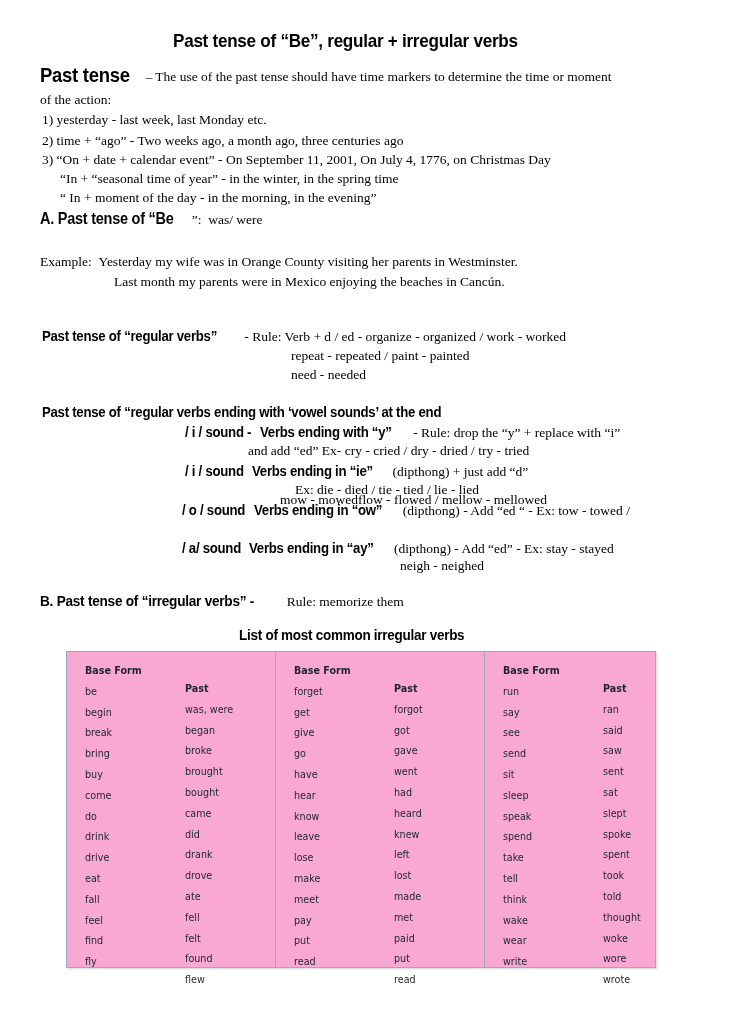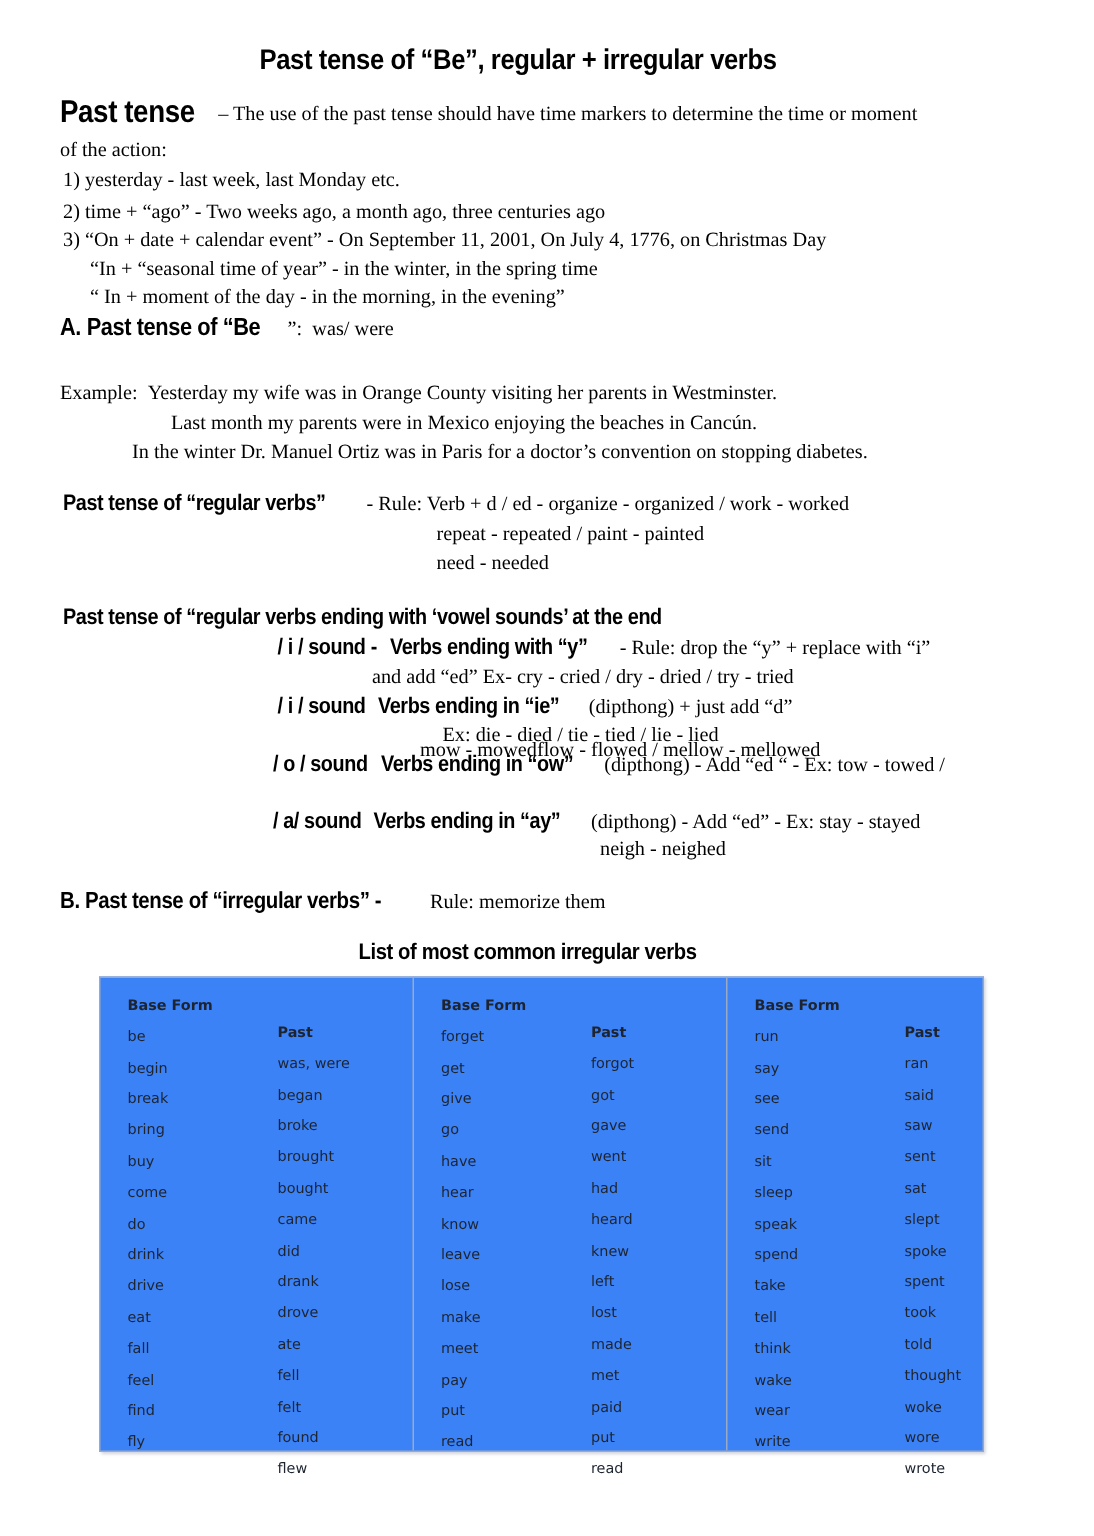--- a/index.html
+++ b/index.html
@@ -152,21 +152,20 @@
   <div class="row t-li3c">“ In + moment of the day   -  in the morning, in the evening”</div>
 
   <div class="row t-secA">
     <span class="hd">A.  Past tense of “Be</span><span class="serif">”:</span>&nbsp;&nbsp;<span class="serif">was/ were</span>
   </div>
 
   <div class="row t-ex1">
     <span>Example:</span>&nbsp;&nbsp;<span>Yesterday my wife was in Orange County visiting her parents in Westminster.</span>
   </div>
   <div class="row t-ex2">Last month my parents were in Mexico enjoying the beaches in Cancún.</div>
-  <div class="row t-ex3">In the winter Dr. Manuel Ortiz was in Paris for a doctor’s convention on stopping diabetes.</div>
 
   <div class="row t-reg1">
     <span class="hd">Past tense of “regular verbs”</span><span class="serif"> -  Rule:  Verb + d / ed  -   organize  -  organized / work  -  worked</span>
   </div>
   <div class="row t-reg2">repeat  -  repeated /   paint -  painted</div>
   <div class="row t-reg3">need  -  needed</div>
 
   <div class="row t-vs0">
     <span class="hd">Past tense of “regular verbs ending with ‘vowel sounds’ at the end</span>
   </div>
@@ -192,21 +191,21 @@
   <div class="row t-vs4b">neigh - neighed</div>
 
   <div class="row t-secB">
     <span class="hd">B.  Past tense of “irregular verbs” -</span><span class="serif">  Rule:  memorize them</span>
   </div>
 
   <div class="tbl-title">
     <span class="hd">List of most common irregular verbs</span>
   </div>
 
-  <div class="table-wrap" id="irregular-table" style="background: #3b82f6; border-color: rgb(154, 169, 196);">
+  <div class="table-wrap" id="irregular-table" style="background: #f9a8d4; border-color: rgb(154, 169, 196);">
       <div class="tbl-group">
         <div class="tbl-head">
           <div class="cell-base">Base Form</div>
           <div class="cell-past">Past</div>
         </div>
         <div class="tbl-row">
           <div class="cell-base">be</div>
           <div class="cell-past">was, were</div>
         </div>
         <div class="tbl-row">

